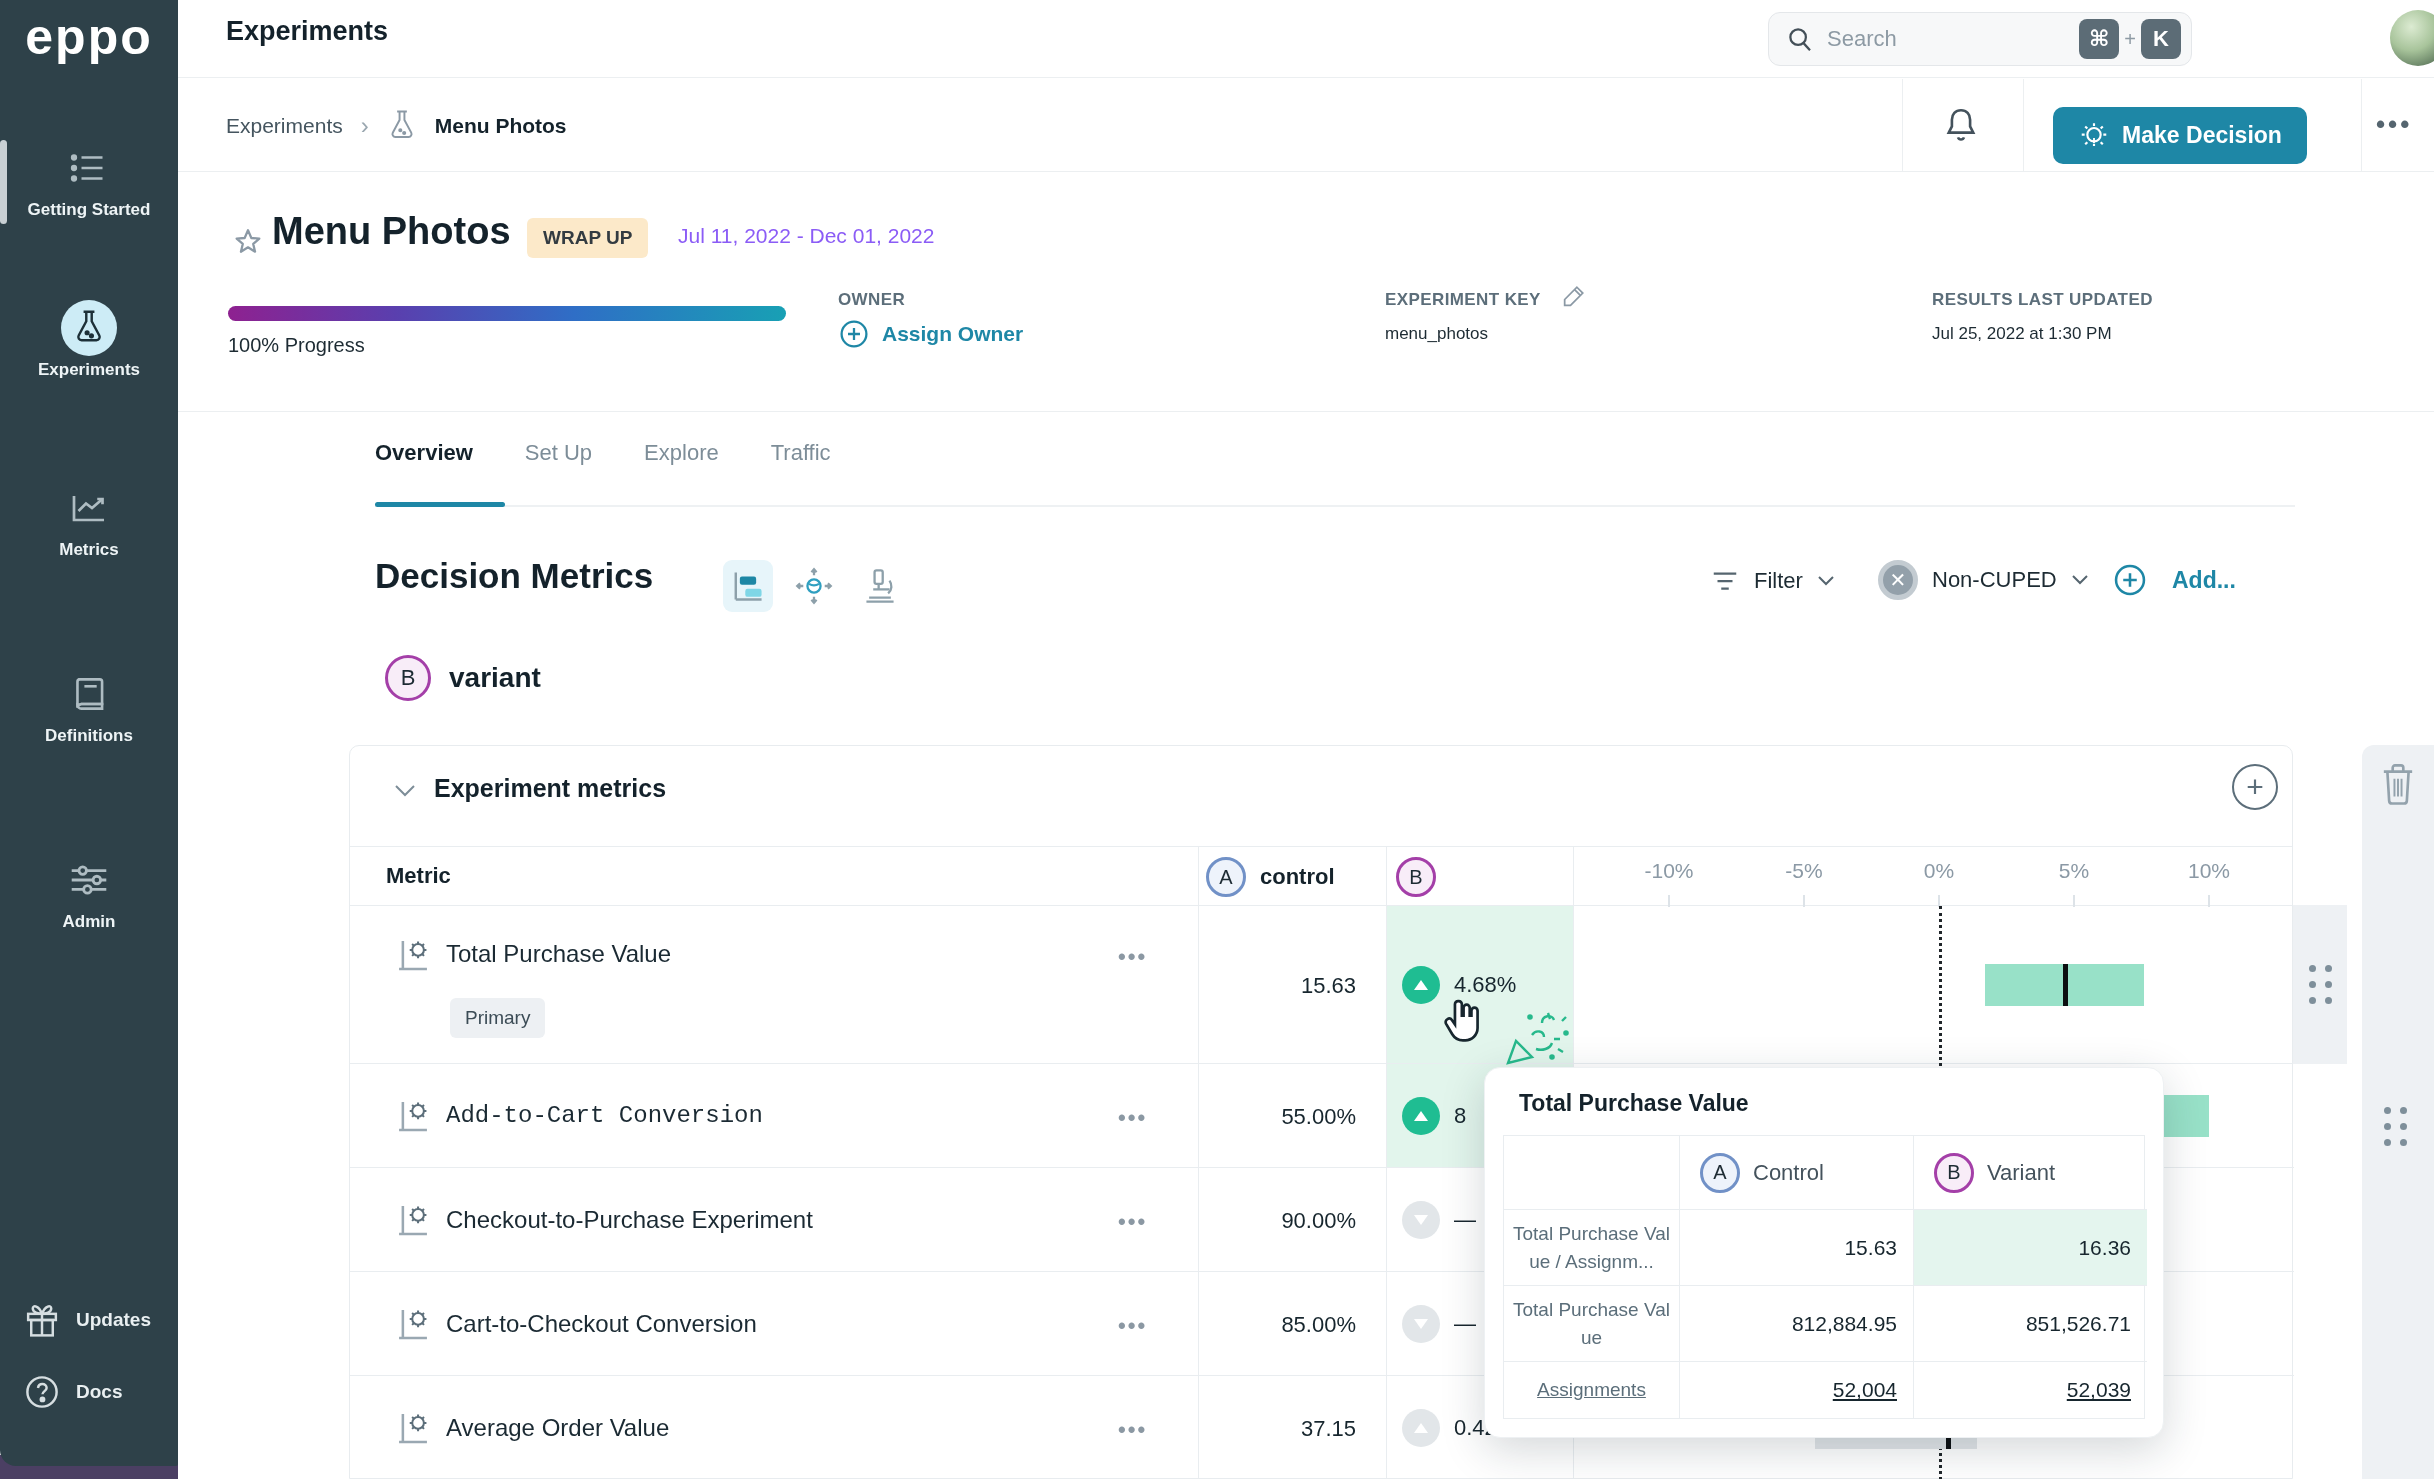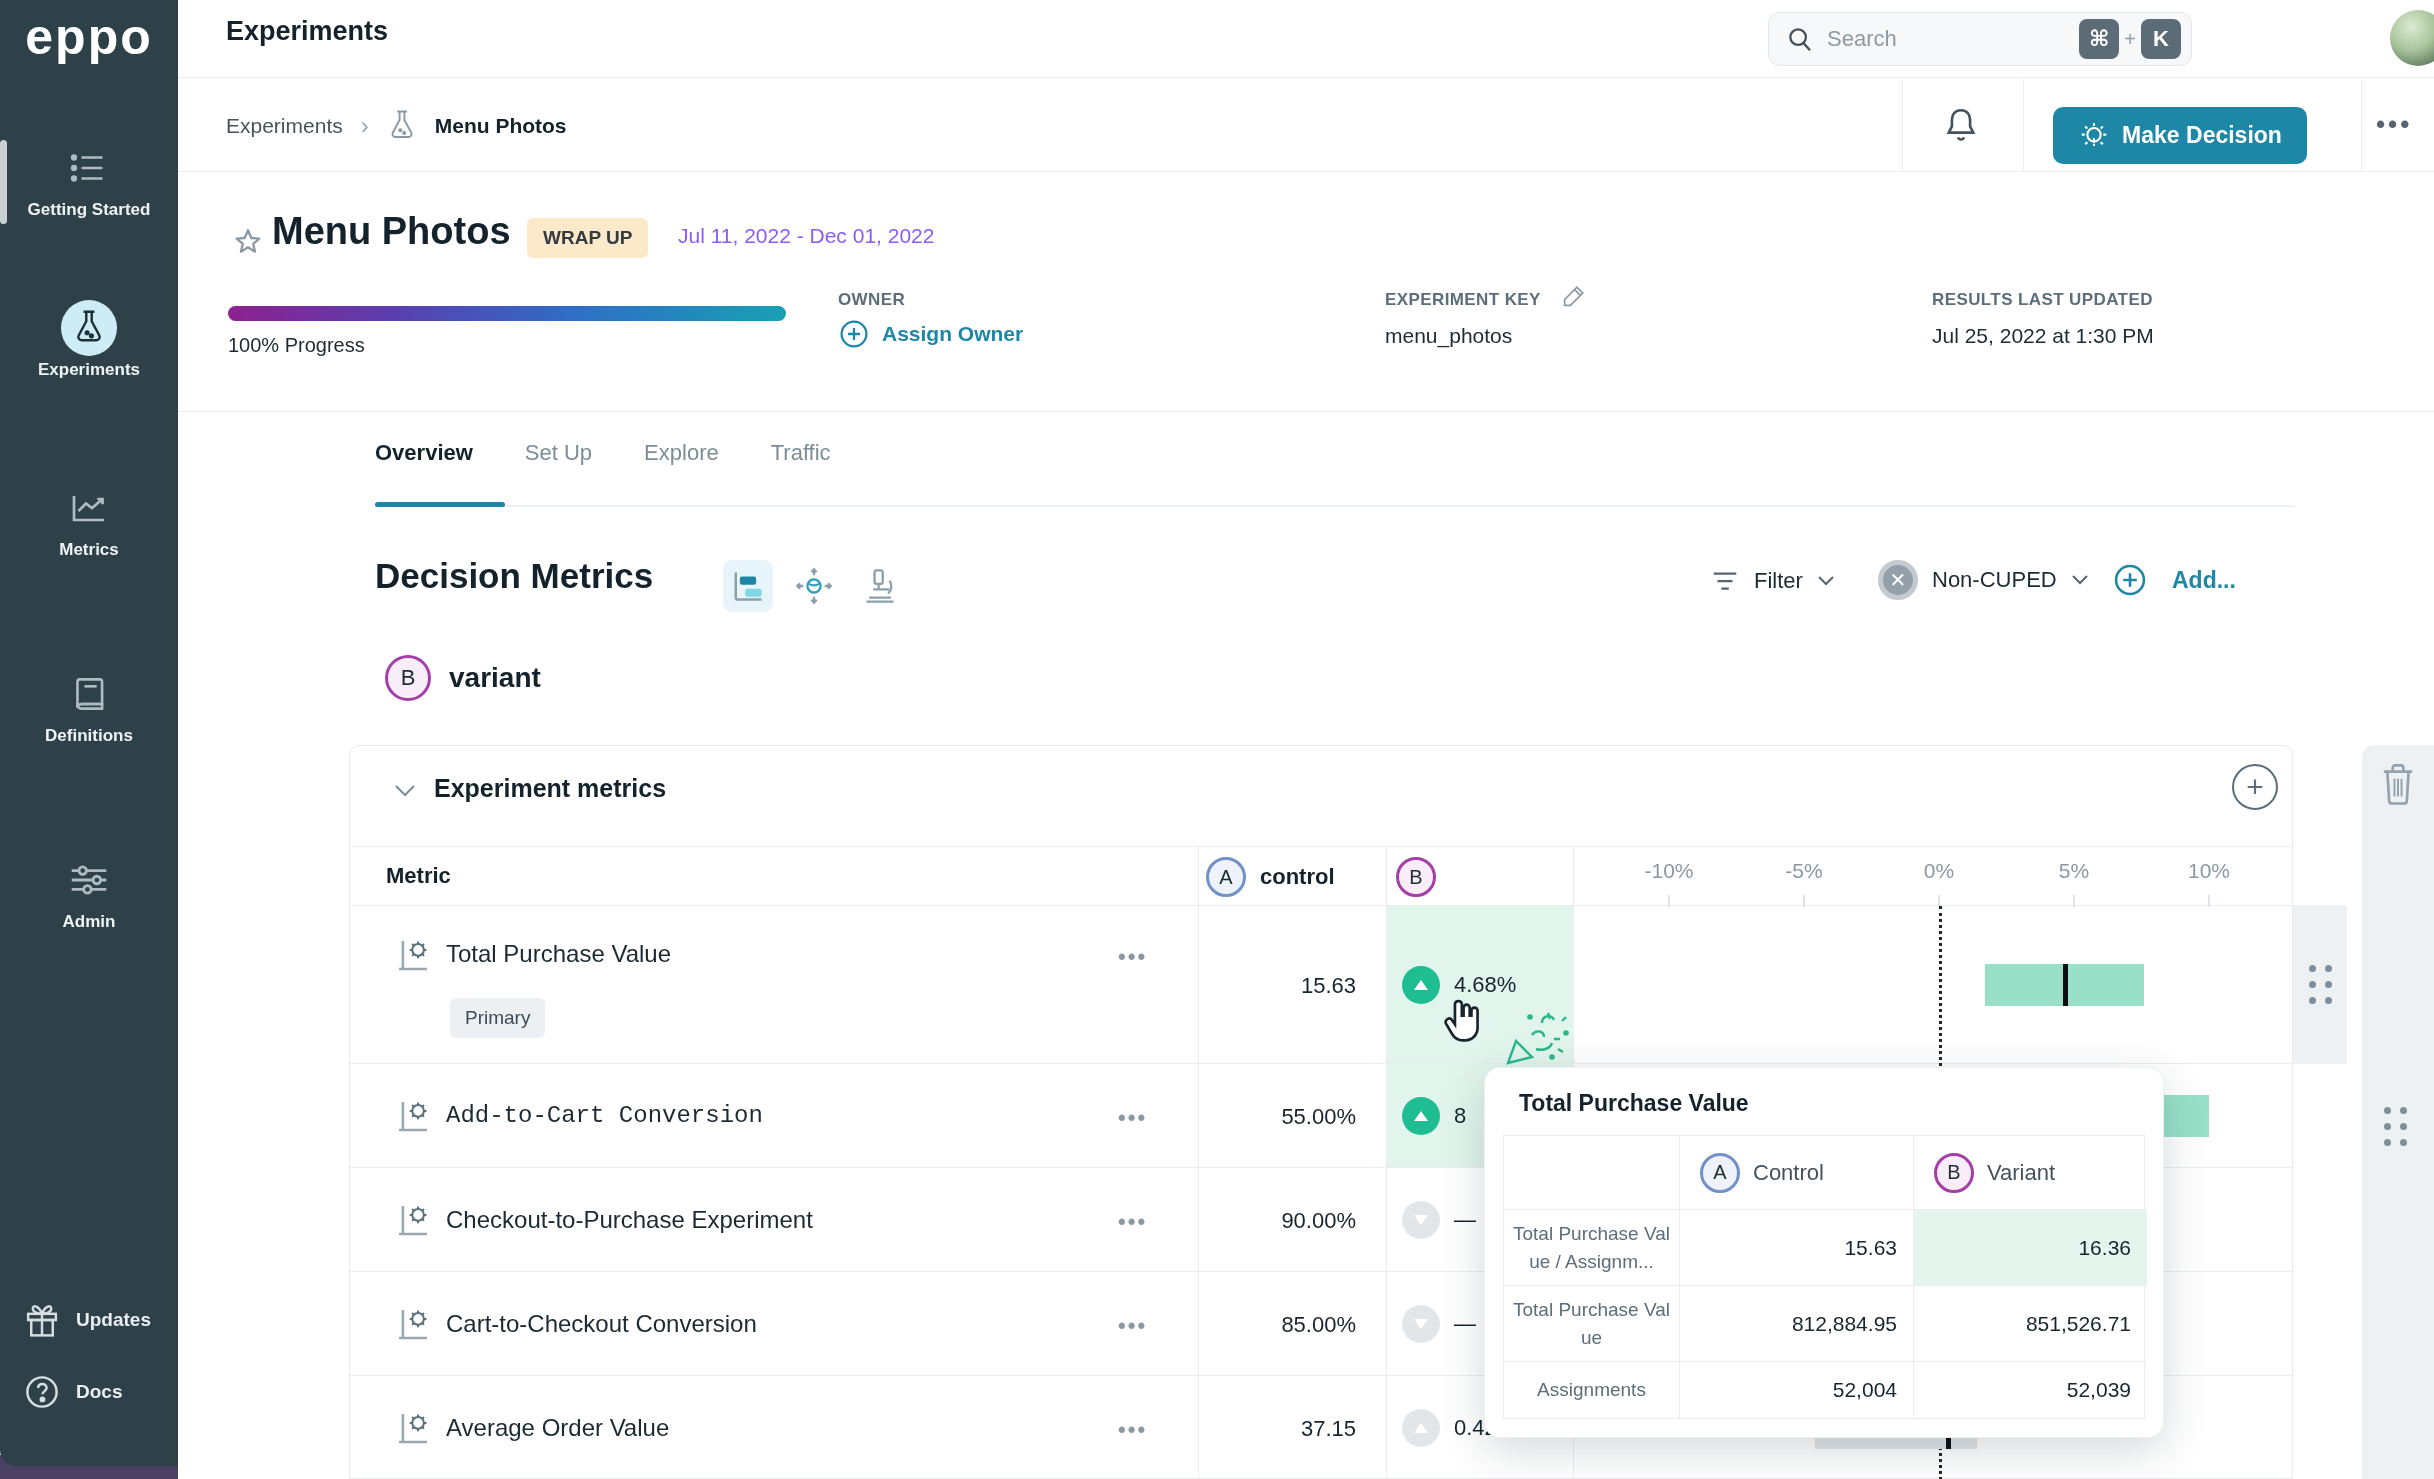--- a/index.html
+++ b/index.html
@@ -54,21 +54,21 @@
   #exp-header { position:absolute; left:178px; top:172px; width:2256px; height:240px; border-bottom:1px solid #eceff1; }
   #star { position:absolute; left:54px; top:54px; cursor:pointer; }
   #exp-title { position:absolute; left:94px; top:38px; font-size:38px; font-weight:700; color:#14222b; }
   #wrapup { position:absolute; left:349px; top:46px; background:#fce9c9; color:#333b41; font-weight:700;
     font-size:19px; padding:9px 16px; border-radius:6px; }
   #date-range { position:absolute; left:500px; top:52px; font-size:21px; color:#8b5cf6; }
   #progress-bar { position:absolute; left:50px; top:134px; width:558px; height:15px; border-radius:8px;
     background:linear-gradient(90deg,#8e2190 0%,#5a3fae 30%,#2f6ec6 62%,#18a0b4 100%); }
   #progress-label { position:absolute; left:50px; top:162px; font-size:20px; color:#1d2b33; }
   .meta-label { position:absolute; top:118px; font-size:17px; font-weight:700; letter-spacing:.4px; color:#5c6e7a; }
-  .meta-value { position:absolute; top:152px; font-size:21px; color:#1d2b33; }
+  .meta-value { position:absolute; top:152px; font-size:17px; color:#1d2b33; }
   #owner-label { left:660px; }
   #assign-owner { position:absolute; left:660px; top:146px; display:flex; align-items:center; gap:12px;
     color:#1e87a6; font-size:21px; font-weight:700; cursor:pointer; }
   #key-label { left:1207px; }
   #key-pencil { position:absolute; left:1382px; top:110px; cursor:pointer; }
   #key-value { left:1207px; }
   #updated-label { left:1754px; }
   #updated-value { left:1754px; }
 
   
@@ -156,21 +156,21 @@
 
   
   #confetti { position:absolute; left:1502px; top:1005px; z-index:9; }
   #tooltip { position:absolute; left:1484px; top:1067px; width:680px; background:#fff; border:1px solid #eef1f3;
     border-radius:16px; box-shadow:0 12px 44px rgba(20,40,50,.18); z-index:10; padding:22px 18px 18px 18px; }
   #tt-title { font-size:23px; font-weight:700; color:#14222b; margin:0 0 18px 16px; }
   #tt-table { border:1px solid #e9edf0; }
   .tt-tr { display:grid; grid-template-columns:176px 234px 233px; }
   .tt-tr > div { border-right:1px solid #e9edf0; border-bottom:1px solid #e9edf0; display:flex; align-items:center; }
   .tt-tr > div:last-child { border-right:none; }
-  .tt-tr:last-child > div { border-bottom:none; }
+  .tt-tr:last-child > div { border-bottom:none;text-decoration:underline; }
   .tt-head { height:74px; gap:13px; padding-left:20px; font-size:22px; color:#44525c; }
   .tt-label { justify-content:center; text-align:center; color:#5b6e7a; font-size:19px;
     padding:10px 8px; word-break:break-all; line-height:1.45; }
   .tt-val { justify-content:flex-end; padding-right:16px; font-size:21px; color:#17262e; }
   .tt-mint { background:#e4f5ee; }
 
   #cursor { position:absolute; left:1440px; top:996px; z-index:30; }
 </style>
 </head>
 <body>

